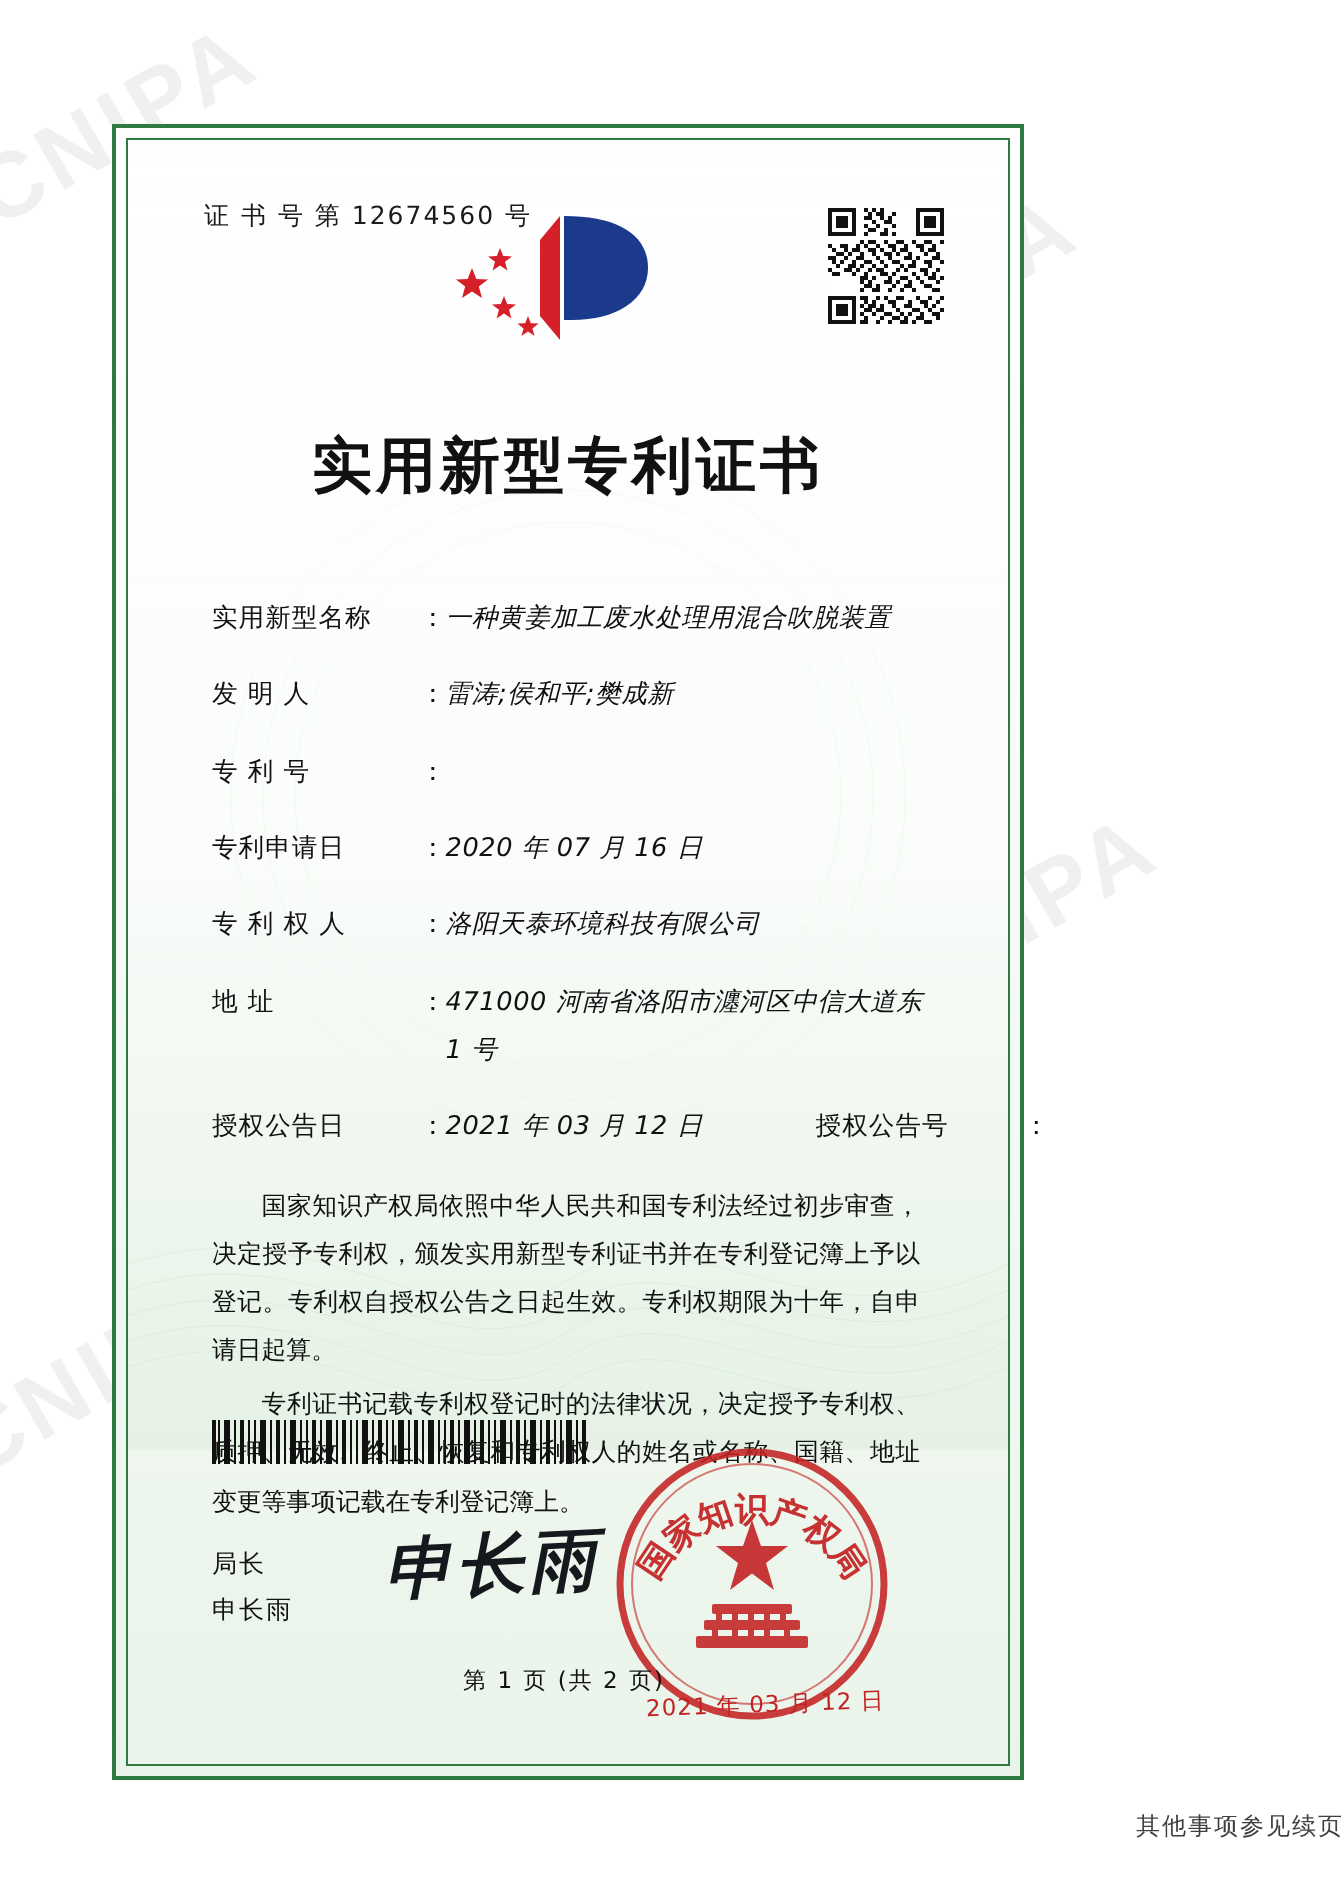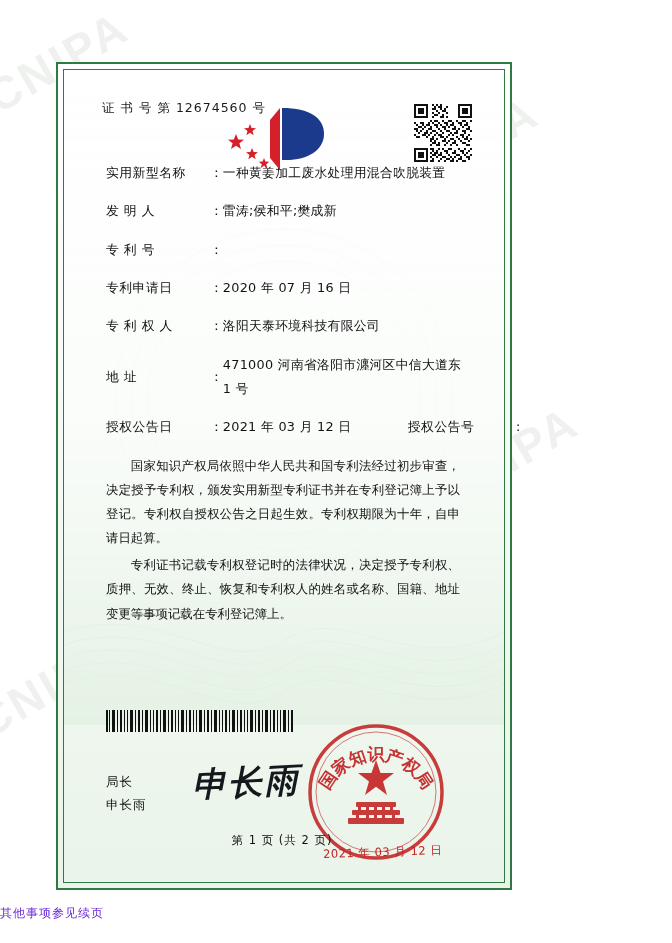--- a/index.html
+++ b/index.html
@@ -109,35 +109,36 @@
 
   .fields {
     margin-top: 44px;
     padding-left: 8px;
     font-size: 12.8px;
     color: #111;
     line-height: 1.9;
   }
   .field-row {
     display: flex;
-    align-items: center;
+    align-items: flex-start;
     margin-bottom: 14px;
   }
   .field-label {
     width: 104px;
     flex: 0 0 104px;
     letter-spacing: 0.5px;
   }
   .field-colon {
     flex: 0 0 10px;
     text-align: left;
   }
   .field-value {
     flex: 1 1 auto;
     letter-spacing: 0.3px;
+    font-style: italic;
   }
   .field-row.two-col .field-value.first {
     flex: 0 0 185px;
   }
   .sub-label {
     flex: 0 0 104px;
     letter-spacing: 0.5px;
   }
 
   .paragraphs {
@@ -209,23 +210,23 @@
     text-align: center;
     font-size: 11.5px;
     color: #111;
     letter-spacing: 1px;
   }
 
   .footer-note {
     position: absolute;
     left: 0; right: 0;
     top: 905px;
-    text-align: left;
+    text-align: right;
     font-size: 12px;
-    color: #6d28d9;
+    color: #404040;
     letter-spacing: 1px;
   }
 </style>
 </head>
 <body>
 
 <div class="watermark wm1">CNIPA</div>
 <div class="watermark wm2">CNIPA</div>
 <div class="watermark wm3">CNIPA</div>
 <div class="watermark wm4">CNIPA</div>
@@ -454,20 +455,21 @@
             <rect x="27" y="27" width="1" height="1"></rect>
           <rect x="8" y="28" width="2" height="1"></rect>
             <rect x="12" y="28" width="1" height="1"></rect>
             <rect x="15" y="28" width="1" height="1"></rect>
           <rect x="18" y="28" width="2" height="1"></rect>
             <rect x="21" y="28" width="1" height="1"></rect>
             <rect x="24" y="28" width="2" height="1"></rect>
         </g>
       </svg>
 
+      <div class="title">实用新型专利证书</div>
 
       <div class="fields">
 
         <div class="field-row">
           <span class="field-label">实用新型名称</span>
           <span class="field-colon">：</span>
           <span class="field-value">一种黄姜加工废水处理用混合吹脱装置</span>
         </div>
 
         <div class="field-row">

